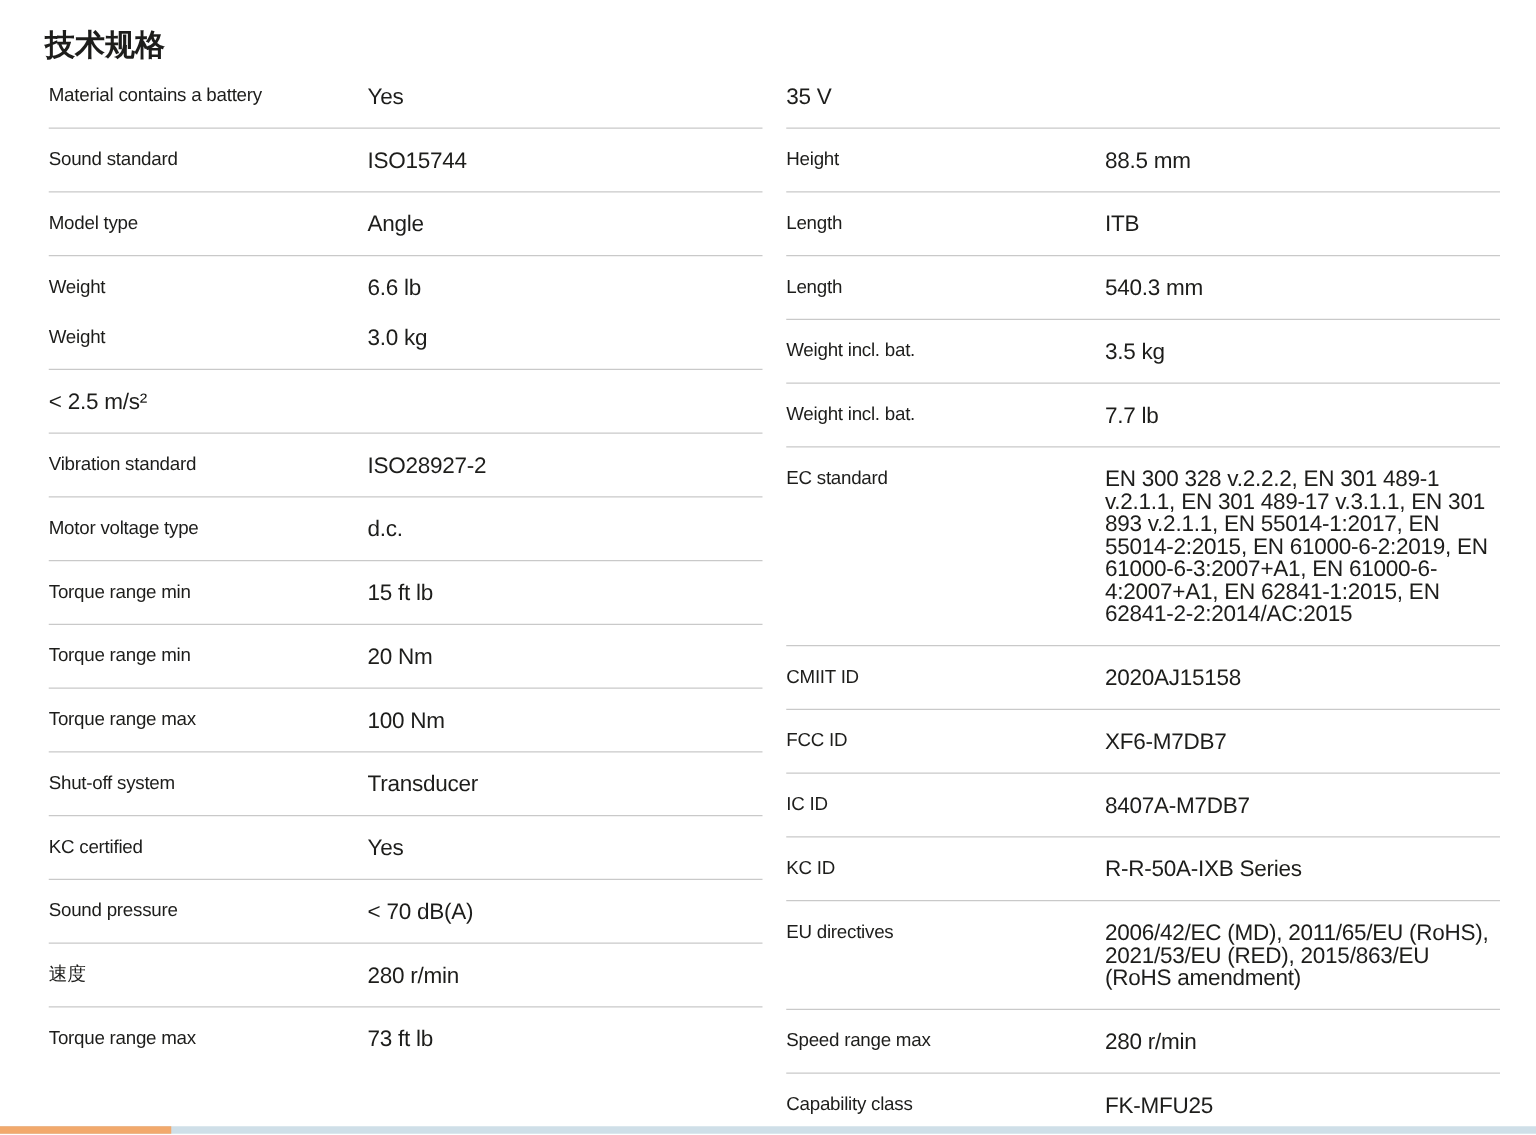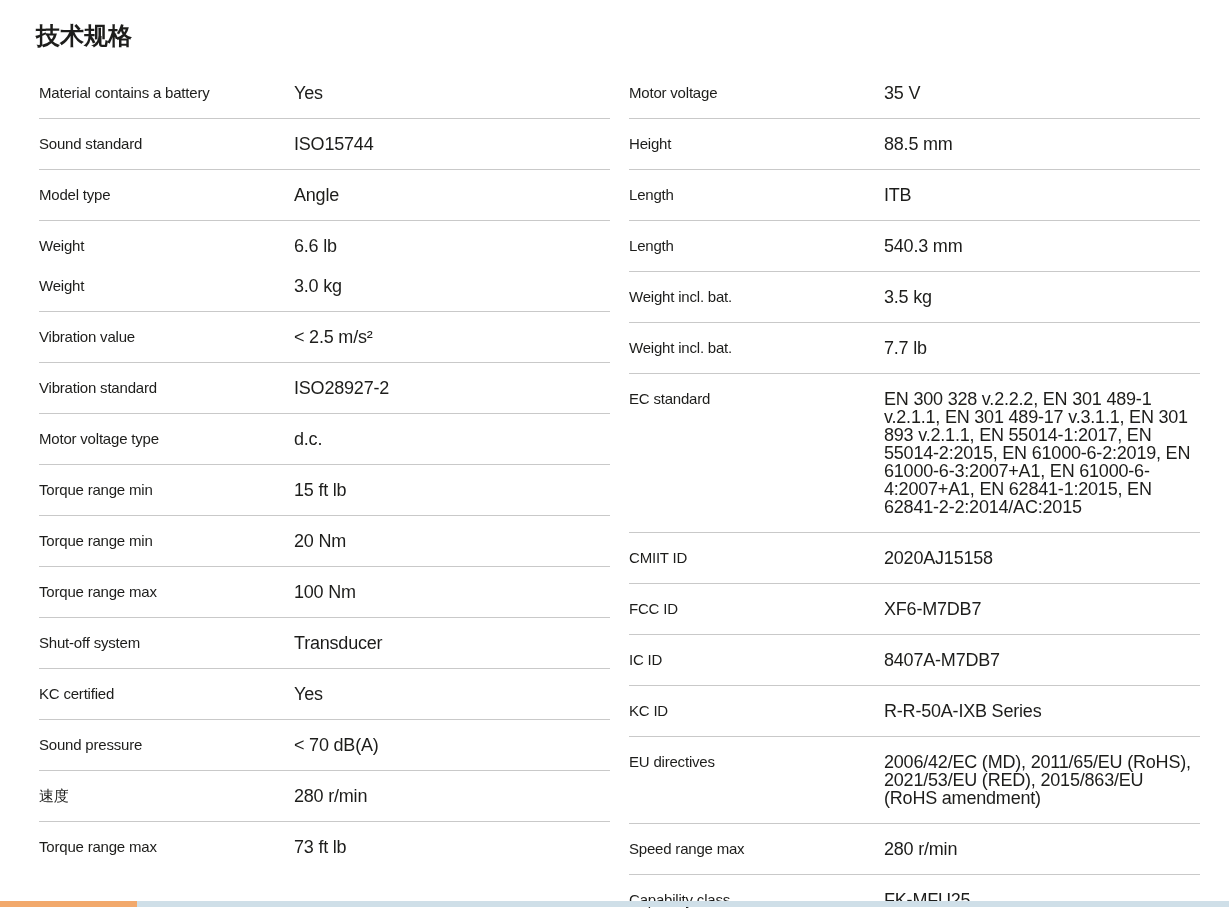--- a/index.html
+++ b/index.html
@@ -10,21 +10,21 @@
   }
   *{margin:0;padding:0;box-sizing:border-box;}
   html,body{background:#fff;}
   body{
     width:1229px;height:908px;overflow:hidden;position:relative;
     font-family:"Liberation Sans", sans-serif;color:var(--text);
   }
   .page{width:100%;height:100%;padding:20px 29px 0 39px;position:relative;}
   .title{
     font-size:24px;font-weight:700;letter-spacing:0;color:var(--text);
-    margin-left:-3px;margin-bottom:16px;
+    margin-left:-3px;margin-bottom:0;
   }
   .columns{
     display:grid;grid-template-columns:571px 571px;column-gap:19px;align-items:start;
   }
   .spec-row{
     display:flex;align-items:flex-start;
     padding:16px 0;border-bottom:1px solid var(--divider);
   }
   .spec-row.no-divider{border-bottom:none;}
   .spec-row.tight-bottom{padding-bottom:11px;}
@@ -66,21 +66,20 @@
         </div>
         <div class="spec-row no-divider tight-bottom">
           <div class="spec-label">Weight</div>
           <div class="spec-value">6.6 lb</div>
         </div>
         <div class="spec-row tight-top">
           <div class="spec-label">Weight</div>
           <div class="spec-value">3.0 kg</div>
         </div>
         <div class="spec-row">
-          <div class="spec-label">Vibration value</div>
           <div class="spec-value">&lt; 2.5 m/s²</div>
         </div>
         <div class="spec-row">
           <div class="spec-label">Vibration standard</div>
           <div class="spec-value">ISO28927-2</div>
         </div>
         <div class="spec-row">
           <div class="spec-label">Motor voltage type</div>
           <div class="spec-value">d.c.</div>
         </div>
@@ -112,21 +111,20 @@
           <div class="spec-label">速度</div>
           <div class="spec-value">280 r/min</div>
         </div>
         <div class="spec-row no-divider">
           <div class="spec-label">Torque range max</div>
           <div class="spec-value">73 ft lb</div>
         </div>
       </div>
     <div class="col">
         <div class="spec-row">
-          <div class="spec-label">Motor voltage</div>
           <div class="spec-value">35 V</div>
         </div>
         <div class="spec-row">
           <div class="spec-label">Height</div>
           <div class="spec-value">88.5 mm</div>
         </div>
         <div class="spec-row">
           <div class="spec-label">Length</div>
           <div class="spec-value">ITB</div>
         </div>

